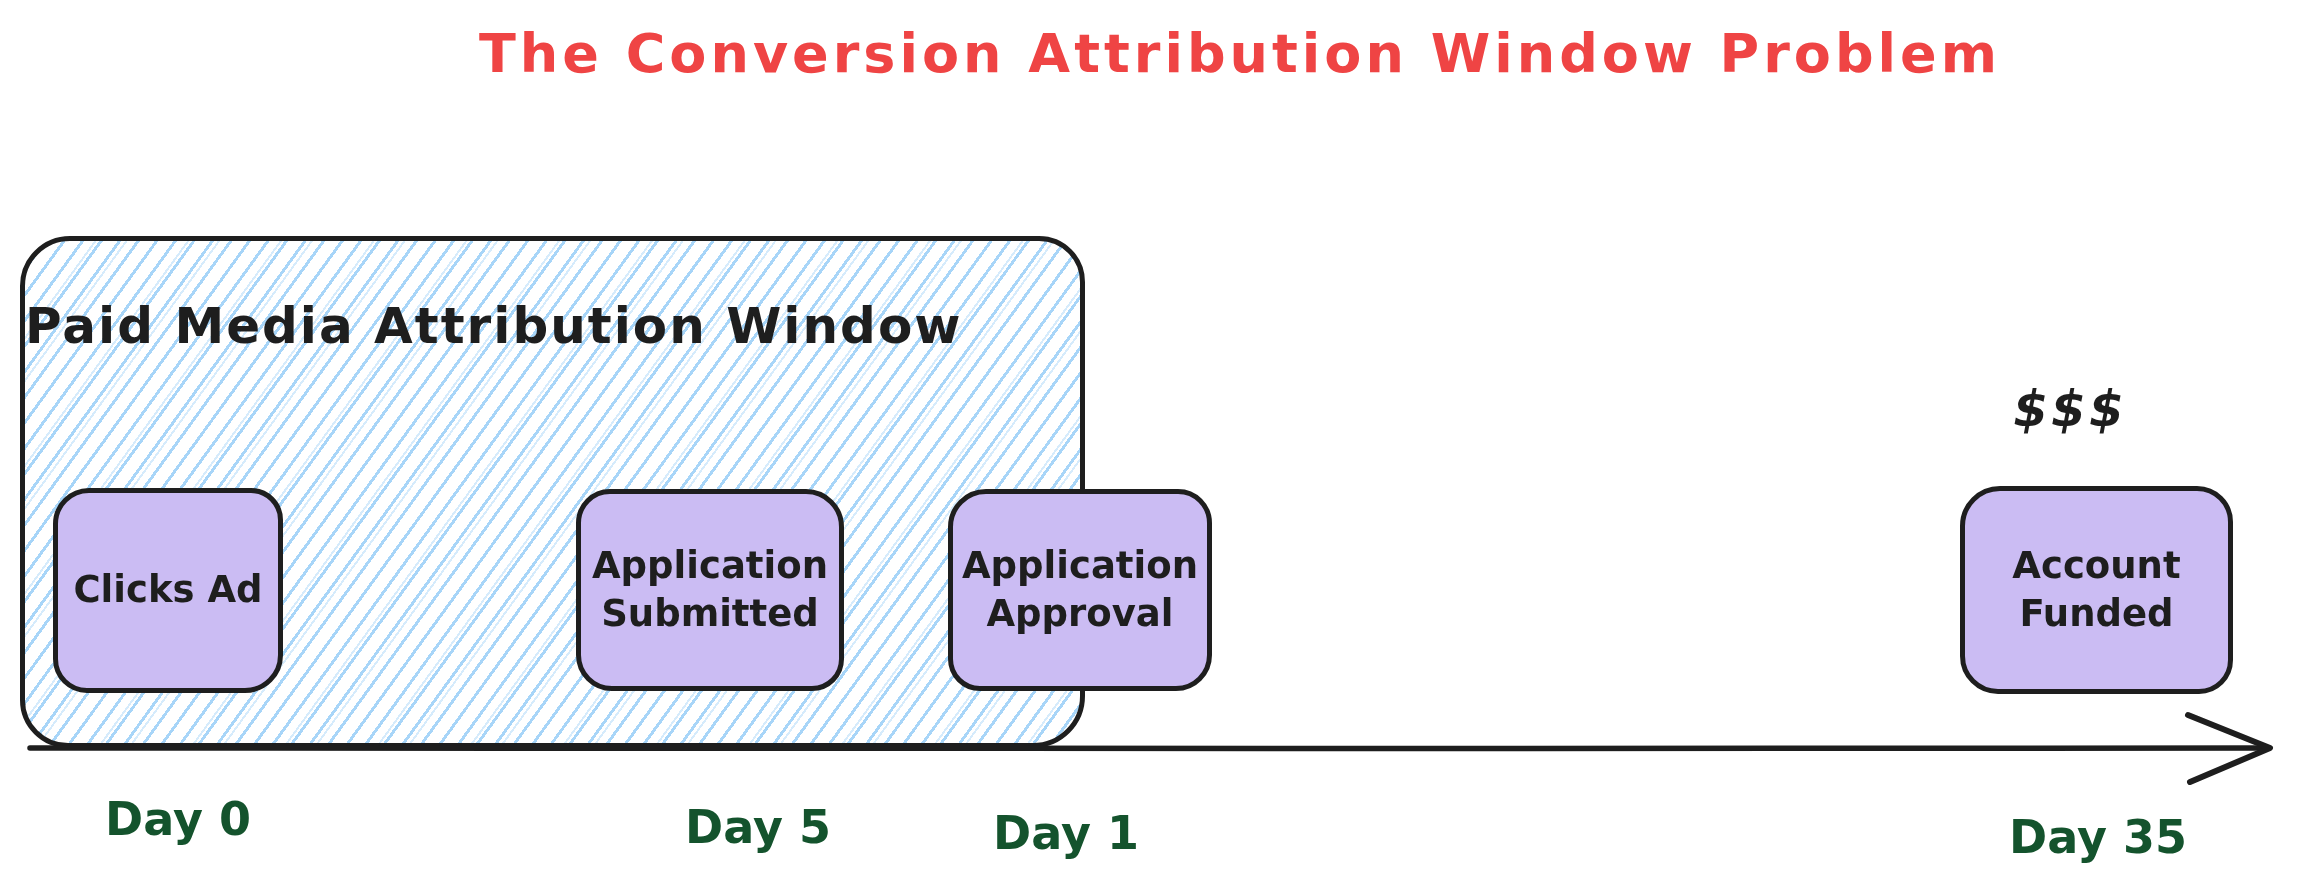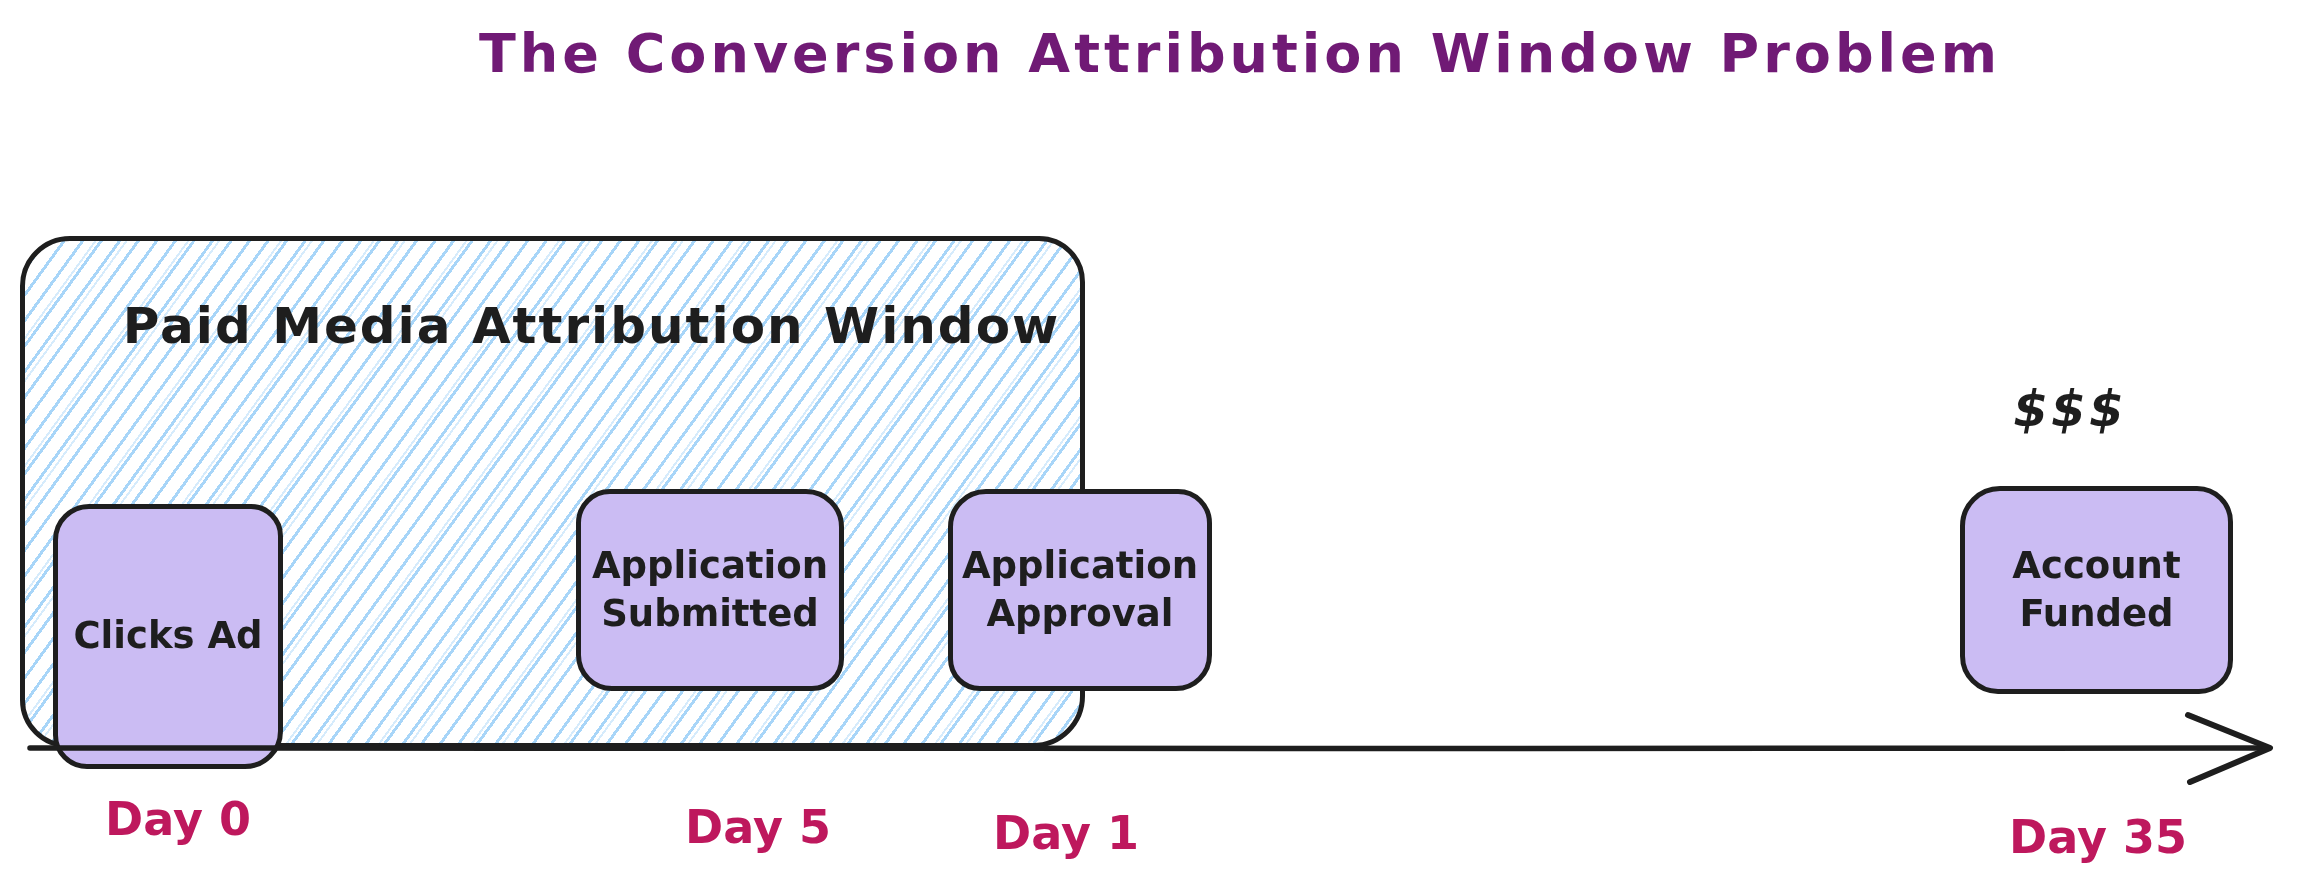--- a/index.html
+++ b/index.html
@@ -19,21 +19,21 @@
 
   
   .diagram-title {
     top: 22px;
     left: 1240px;
     transform: translateX(-50%);
     font-size: 54px;
     font-weight: 600;
     letter-spacing: 4px;
     white-space: nowrap;
-    color: #701a75;
+    color: #ef4444;
   }
 
   
   .attribution-window {
     left: 20px;
     top: 236px;
     width: 1065px;
     height: 512px;
     box-sizing: border-box;
     border: 5px solid #1e1e1e;
@@ -45,45 +45,43 @@
         transparent 3px, transparent 15px),
       repeating-linear-gradient(126deg,
         rgba(163, 211, 248, 0.45) 6px, rgba(163, 211, 248, 0.45) 8px,
         transparent 8px, transparent 31px);
   }
   .window-label {
     position: absolute;
     top: 56px;
     left: 0;
     width: 100%;
-    text-align: center;
     font-size: 50px;
     font-weight: 600;
     letter-spacing: 2px;
     white-space: nowrap;
     color: #1e1e1e;
-    margin-left: 39px;
   }
 
   
   .event-box {
     box-sizing: border-box;
     border: 5px solid #1e1e1e;
     background: #cbbcf3;
     display: flex;
     align-items: center;
     justify-content: center;
     text-align: center;
     font-size: 37px;
     font-weight: 600;
     line-height: 1.3;
     white-space: pre-line;
     color: #1e1e1e;
   }
-  .event-clicks-ad      { left: 53px;   top: 504px; width: 230px; height: 265px; border-radius: 36px 32px 38px 34px; text-align: center; }
+  .event-clicks-ad      { left: 53px;   top: 488px; width: 230px; height: 205px; border-radius: 36px 32px 38px 34px; text-align: center; }
   .event-app-submitted  { left: 576px;  top: 489px; width: 268px; height: 202px; border-radius: 34px 38px 32px 36px; }
   .event-app-approval   { left: 948px;  top: 489px; width: 264px; height: 202px; border-radius: 38px 34px 36px 32px; }
   .event-acct-funded    { left: 1940px; top: 486px; width: 273px; height: 208px; border-radius: 40px 36px 34px 38px; margin-left: 20px; }
 
   
   .money-label {
     top: 380px;
     left: 2070px;
     transform: translateX(-50%);
     font-size: 50px;
@@ -98,21 +96,21 @@
     left: 20px;
     top: 700px;
     width: 2270px;
     height: 100px;
   }
   .day-label {
     transform: translateX(-50%);
     font-size: 46px;
     font-weight: 600;
     white-space: nowrap;
-    color: #be185d;
+    color: #14532d;
   }
   .day-0  { left: 178px;  top: 792px; }
   .day-5  { left: 758px;  top: 800px; }
   .day-7  { left: 1066px; top: 806px; }
   .day-35 { left: 2098px; top: 810px; text-align: right; }
 </style>
 </head>
 <body>
 
 <div class="abs diagram-title">The Conversion Attribution Window Problem</div>

